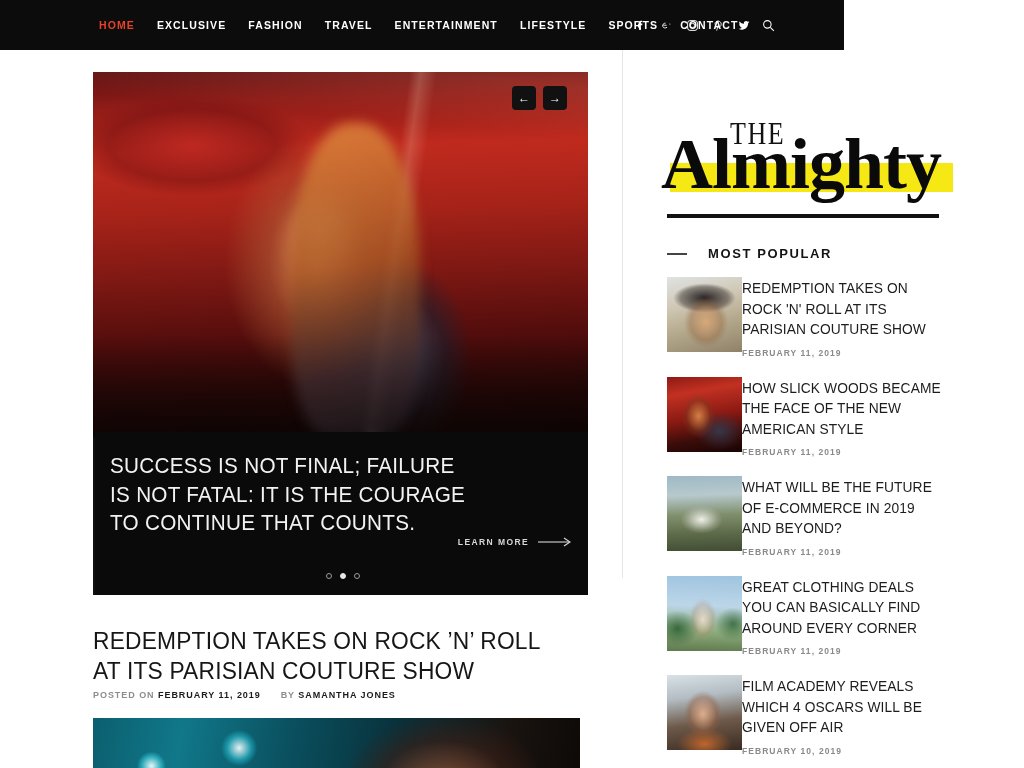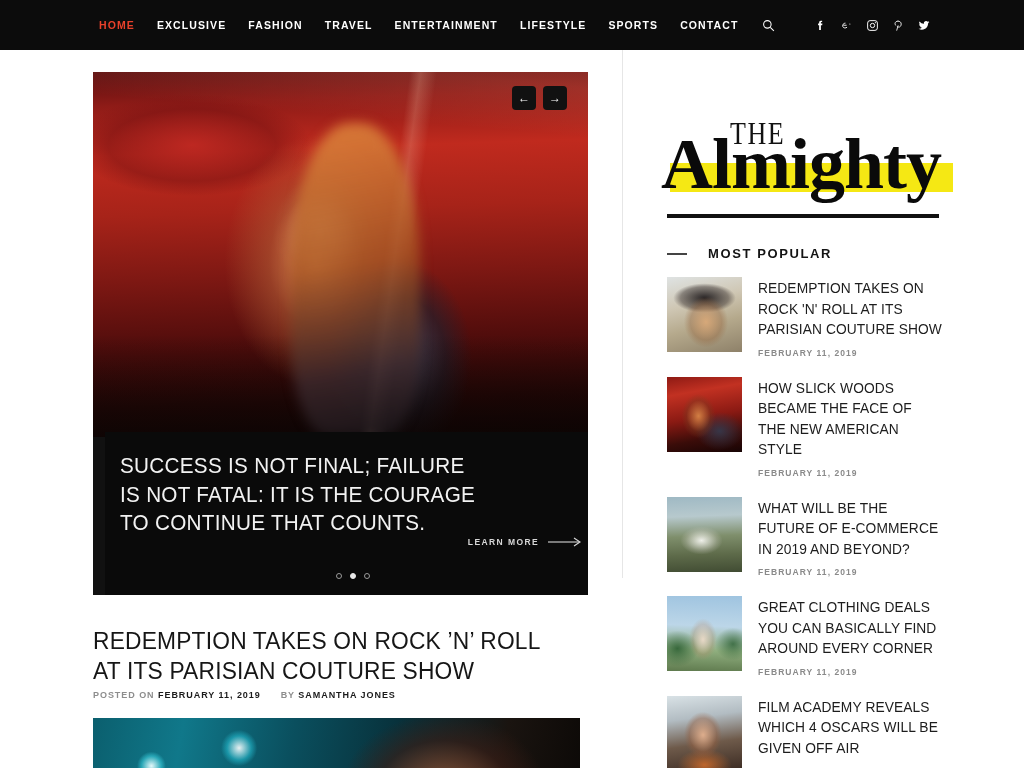--- a/index.html
+++ b/index.html
@@ -6,21 +6,21 @@
   html, body {
     width: 1024px; height: 768px;
     overflow: hidden;
     background: #ffffff;
     font-family: "Liberation Sans", sans-serif;
   }
 
   
   .topbar {
     position: relative;
-    width: 1024px; height: 50px;
+    width: 844px; height: 50px;
     background: #0c0c0c;
     display: flex; align-items: center;
   }
   .nav {
     display: flex; align-items: center;
     margin-left: 88px;
     gap: 0;
   }
   .nav-item {
     color: #ffffff;
@@ -124,21 +124,21 @@
     width: 24px; height: 24px;
     background: #111;
     border-radius: 4px;
     color: #fff;
     font-size: 12px;
     display: flex; align-items: center; justify-content: center;
     cursor: pointer;
   }
   .hero-caption {
     position: absolute;
-    left: 12px; bottom: 0;
+    left: 2px; bottom: 0;
     width: 495px; height: 163px;
     background: #0a0a0a;
     z-index: 5;
   }
   .hero-title {
     position: absolute;
     left: 15px; top: 20px;
     width: 400px;
     color: #f2f2f2;
     font-size: 22.5px;
@@ -264,21 +264,21 @@
     font-size: 13px;
     font-weight: bold;
     letter-spacing: 1.6px;
     text-transform: uppercase;
     color: #141414;
     font-family: "Liberation Sans Narrow", "Liberation Sans", sans-serif;
   }
 
   .plist { margin-top: 16px; margin-left: 8px; width: 285px; }
   .pitem {
-    display: flex; gap: 16px;
+    display: flex; gap: 0;
     margin-bottom: 19px;
     cursor: pointer;
   }
   .pthumb {
     width: 75px; height: 75px;
     flex: 0 0 75px;
     background: #ccc;
   }
   .pt-0 { background:
       radial-gradient(ellipse 26px 30px at 52% 60%, rgba(216,168,120,0.95) 0%, rgba(150,100,60,0.4) 60%, rgba(0,0,0,0) 85%),

